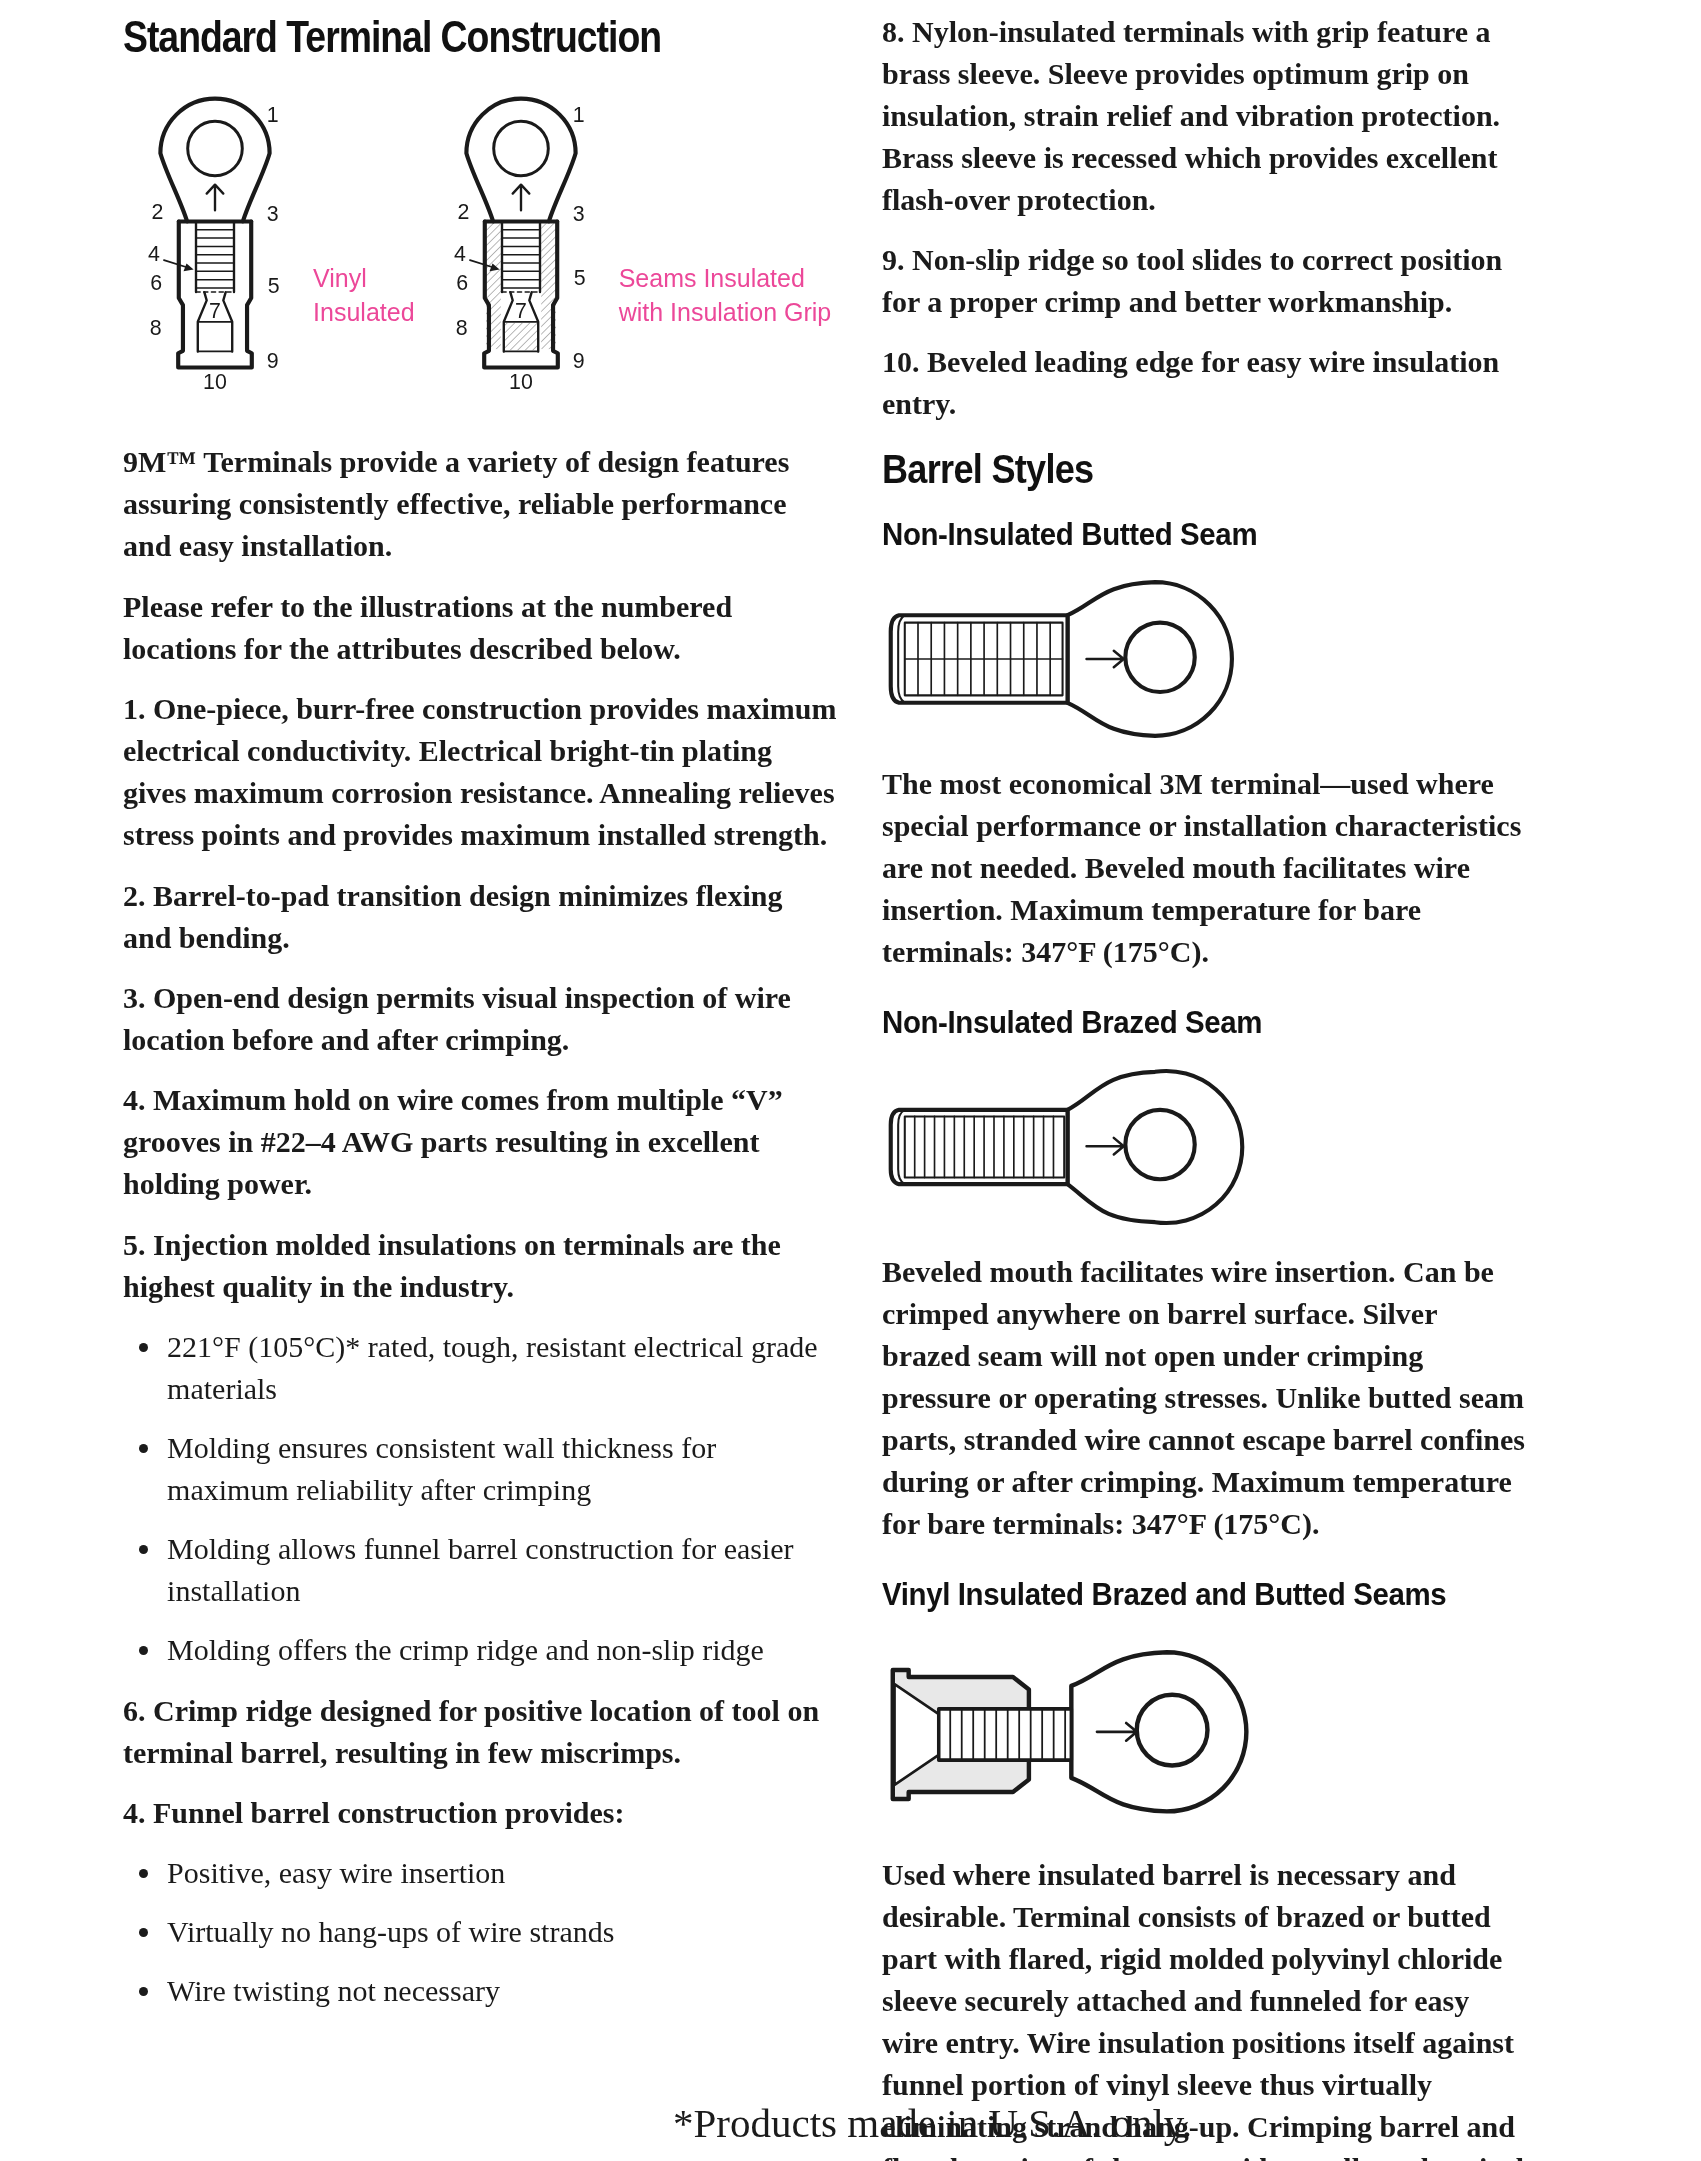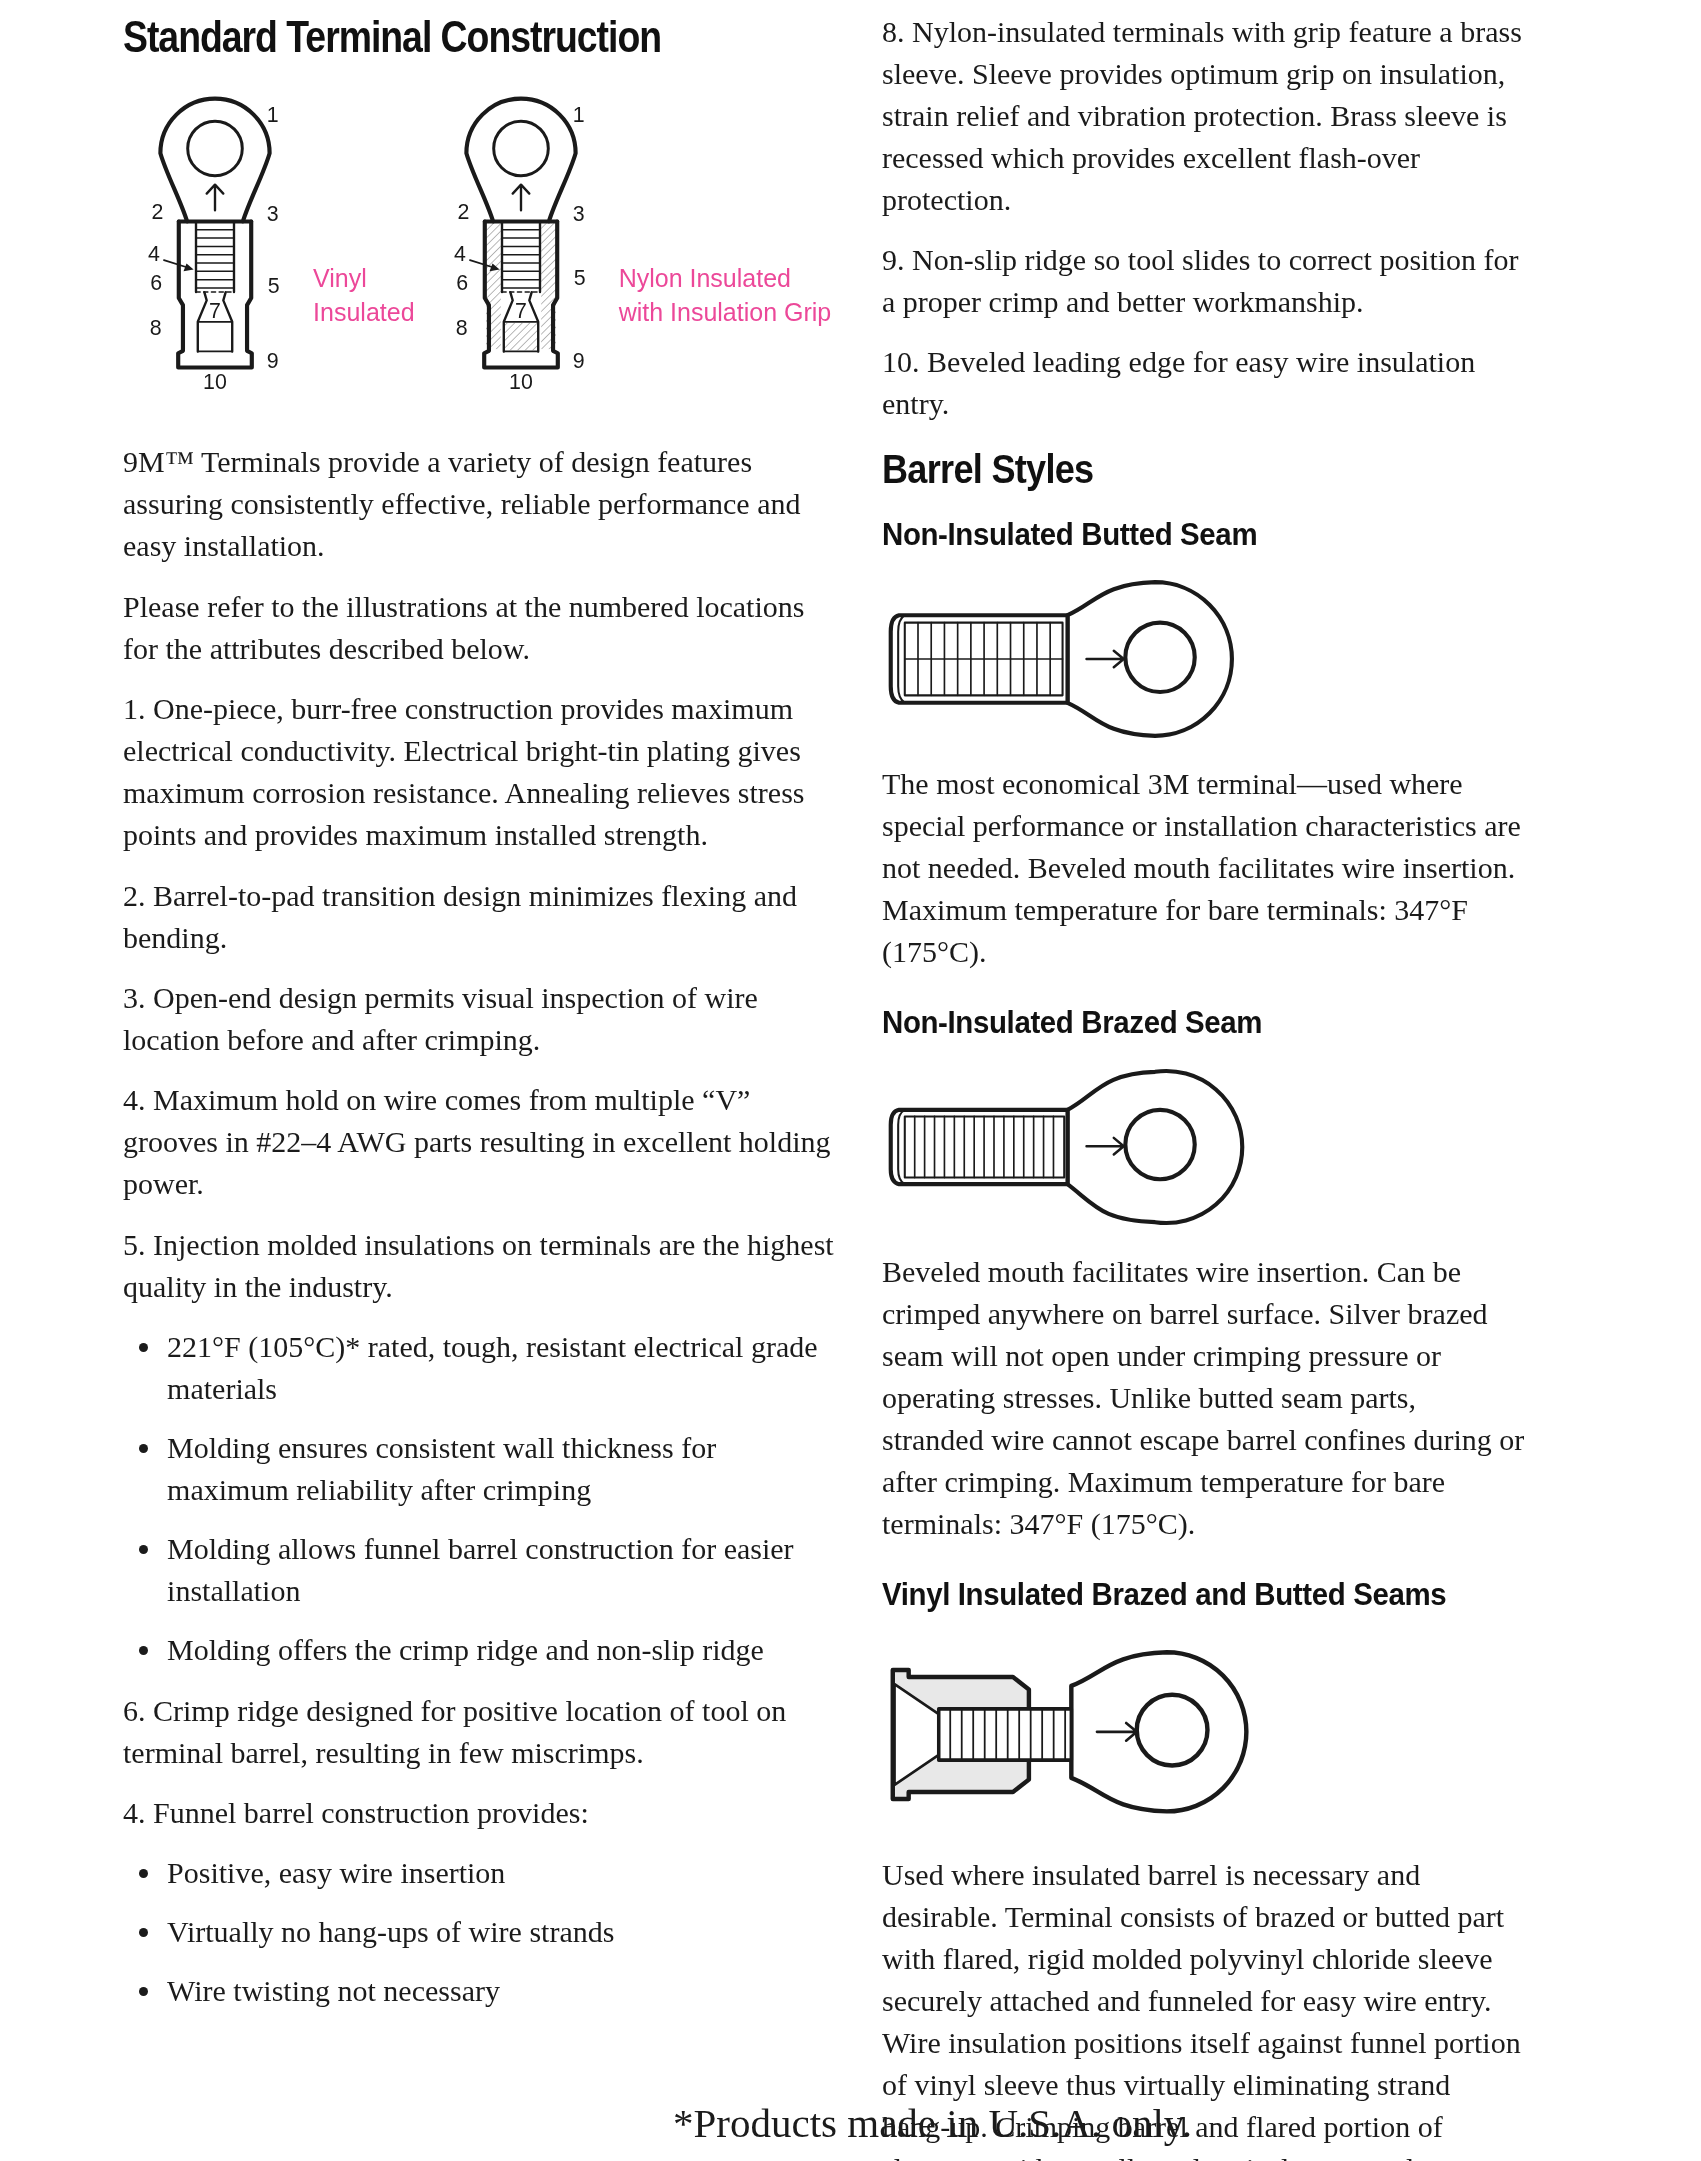--- a/index.html
+++ b/index.html
@@ -32,21 +32,21 @@
     color:#111;
   }
   h3.sub-heading{
     font-family:"Liberation Sans",sans-serif;
     font-weight:bold;font-size:32px;line-height:37px;
     letter-spacing:-0.4px;margin:31px 0 10.7px 0;
     transform:scaleX(0.92);transform-origin:0 50%;white-space:nowrap;
     color:#111;
   }
   .col-right h3.sub-heading:first-of-type{margin-top:7.7px;}
-  p.body-para{margin:0 0 18.4px 0;}
+  p.body-para{margin:0 0 18.4px 0;font-weight:bold;}
   ul.bullets{list-style:disc outside;margin:0 0 18.4px 0;padding-left:41px;}
   ul.bullets li{margin:0 0 17px 0;padding-left:3.1px;}
   ul.bullets li:last-child{margin-bottom:17px;}
   .construction-diagrams{display:flex;gap:14px;margin:7.7px 0 35px 0;align-items:flex-start;}
   .terminal-fig{display:flex;gap:6.1px;margin:0;}
   .terminal-fig svg{display:block;}
   .term-label{
     font-family:"Liberation Sans",sans-serif;
     font-size:25px;line-height:34px;color:#ec4899;
     white-space:pre-line;margin-top:192px;
@@ -130,21 +130,21 @@
           <text class="callout" x="58" y="228" text-anchor="middle">2</text>
           <text class="callout" x="252" y="232" text-anchor="middle">3</text>
           <text class="callout" x="52" y="300" text-anchor="middle">4</text>
           <text class="callout" x="254" y="340" text-anchor="middle">5</text>
           <text class="callout" x="56" y="348" text-anchor="middle">6</text>
           <text class="callout" x="155" y="396" text-anchor="middle">7</text>
           <text class="callout" x="55" y="424" text-anchor="middle">8</text>
           <text class="callout" x="252" y="480" text-anchor="middle">9</text>
           <text class="callout" x="155" y="516" text-anchor="middle">10</text>
         </svg>
-        <figcaption class="term-label">Nylon Insulated
+        <figcaption class="term-label">Seams Insulated
 with Insulation Grip</figcaption>
       </figure>
     </div>
 
     <p class="body-para">9M™ Terminals provide a variety of design features assuring consistently effective, reliable performance and easy installation.</p>
     <p class="body-para">Please refer to the illustrations at the numbered locations for the attributes described below.</p>
     <p class="body-para">1. One-piece, burr-free construction provides maximum electrical conductivity. Electrical bright-tin plating gives maximum corrosion resistance. Annealing relieves stress points and provides maximum installed strength.</p>
     <p class="body-para">2. Barrel-to-pad transition design minimizes flexing and bending.</p>
     <p class="body-para">3. Open-end design permits visual inspection of wire location before and after crimping.</p>
     <p class="body-para">4. Maximum hold on wire comes from multiple “V” grooves in #22–4 AWG parts resulting in excellent holding power.</p>

